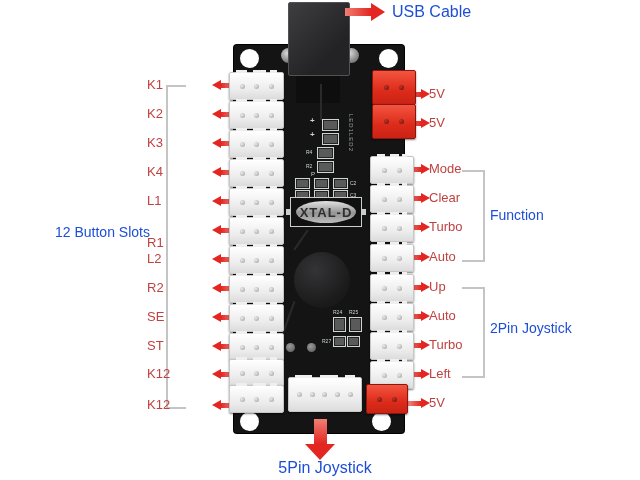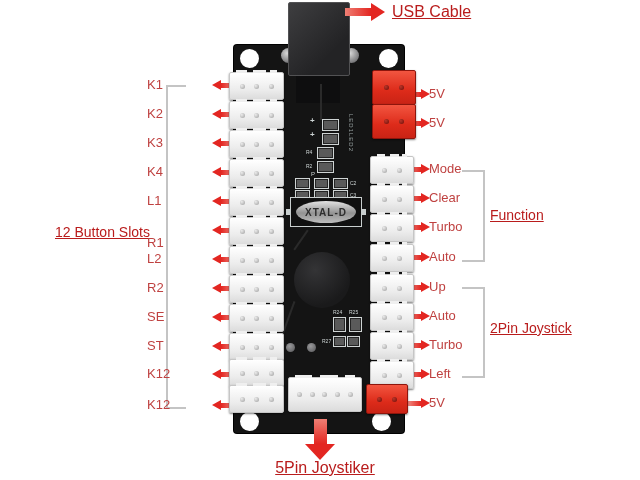--- a/index.html
+++ b/index.html
@@ -25,21 +25,21 @@
   .sstext.p{font-size:6px;}
   .ledtext{position:absolute;left:348px;top:114px;writing-mode:vertical-rl;
            color:#97a0a0;font-size:6px;letter-spacing:1px;}
   .xtal{position:absolute;left:290px;top:197px;width:70px;height:28px;
         border:1px solid #c9cfcf;background:#101010;}
   .xtal::before,.xtal::after{content:"";position:absolute;top:11px;width:4px;height:6px;background:#c9cfcf;}
   .xtal::before{left:-5px;} .xtal::after{right:-5px;}
   .xtal-can{position:absolute;left:5px;top:3px;right:5px;bottom:3px;border-radius:50%;
             background:linear-gradient(180deg,#e2e2e2,#939393 55%,#bdbdbd);
             display:flex;align-items:center;justify-content:center;
-            font-size:10px;font-weight:bold;color:#2e2e2e;letter-spacing:1px;}
+            font-size:13px;font-weight:bold;color:#2e2e2e;letter-spacing:1px;}
   .blob{position:absolute;left:294px;top:252px;width:56px;height:56px;border-radius:50%;
         background:radial-gradient(circle at 38% 32%,#343436,#1a1a1b 70%);}
   .leddot{position:absolute;width:9px;height:9px;border-radius:50%;
           background:radial-gradient(circle at 40% 35%,#9a9a9c,#555557);}
   .trace{position:absolute;background:#2a2a2a;}
 
   
   .conn{position:absolute;display:flex;align-items:center;justify-content:space-evenly;
         border-radius:2px;}
   .conn-white{background:linear-gradient(180deg,#ffffff,#ececec 65%,#dcdcdc);
@@ -48,21 +48,21 @@
         background:linear-gradient(90deg,#efefef 0 28%,transparent 28% 42%,#efefef 42% 72%,transparent 72% 84%,#efefef 84%);}
   .conn-red{background:linear-gradient(180deg,#f25540,#dd2b1a 60%,#c92315);
             border:1px solid #8e150c;box-shadow:0 1px 2px rgba(0,0,0,.5);}
   .pin{width:5px;height:5px;border-radius:50%;
        background:radial-gradient(circle at 35% 35%,#ececec,#9d9d9d);}
   .conn-red .pin{background:radial-gradient(circle at 35% 35%,#b8362a,#6e0d07);}
 
   
   .pin-label{position:absolute;font-size:13px;line-height:16px;color:#bf4140;}
   .pin-label.left{width:60px;text-align:left;}
-  .caption{position:absolute;color:#b91c1c;text-decoration:underline;}
+  .caption{position:absolute;color:#1d4ed8;}
   .caption.big{font-size:16px;}
   .caption.mid{font-size:14px;}
   .arrow{position:absolute;display:flex;align-items:center;}
   .arrow .bar{height:5px;width:13px;}
   .arrow.a-left .bar{background:linear-gradient(90deg,#e32621,#f0887f);}
   .arrow.a-right .bar{background:linear-gradient(90deg,#f0887f,#e32621);}
   .arrow .head{width:0;height:0;}
   .arrow.a-left .head{border-top:5px solid transparent;border-bottom:5px solid transparent;
                       border-right:9px solid #e32621;}
   .arrow.a-right .head{border-top:5px solid transparent;border-bottom:5px solid transparent;
@@ -149,21 +149,21 @@
   <div class="arrow-usb">
     <span class="bar"></span>
       <span class="head"></span>
   </div>
   <div class="caption big" style="left:392px;top:3px;">USB Cable</div>
 
   <div class="arrow-down">
     <span class="bar"></span>
       <span class="head"></span>
   </div>
-  <div class="caption big" style="left:240px;top:459px;width:170px;text-align:center;">5Pin Joystiker</div>
+  <div class="caption big" style="left:240px;top:459px;width:170px;text-align:center;">5Pin Joystick</div>
 
   <div class="bracket bleft"></div>
   <div class="caption mid" style="left:55px;top:224px;width:105px;text-align:left;">12 Button Slots</div>
   <div id="function-bracket" class="bracket bright"></div>
   <div class="caption mid" style="left:490px;top:207px;">Function</div>
   <div id="joystick-bracket" class="bracket bright"></div>
   <div class="caption mid" style="left:490px;top:320px;">2Pin Joystick</div>
 
 <div class="pin-label left" style="left: 147px; top: 77px;">K1</div>
     <div class="arrow a-left" style="left: 212px; top: 80px;">

